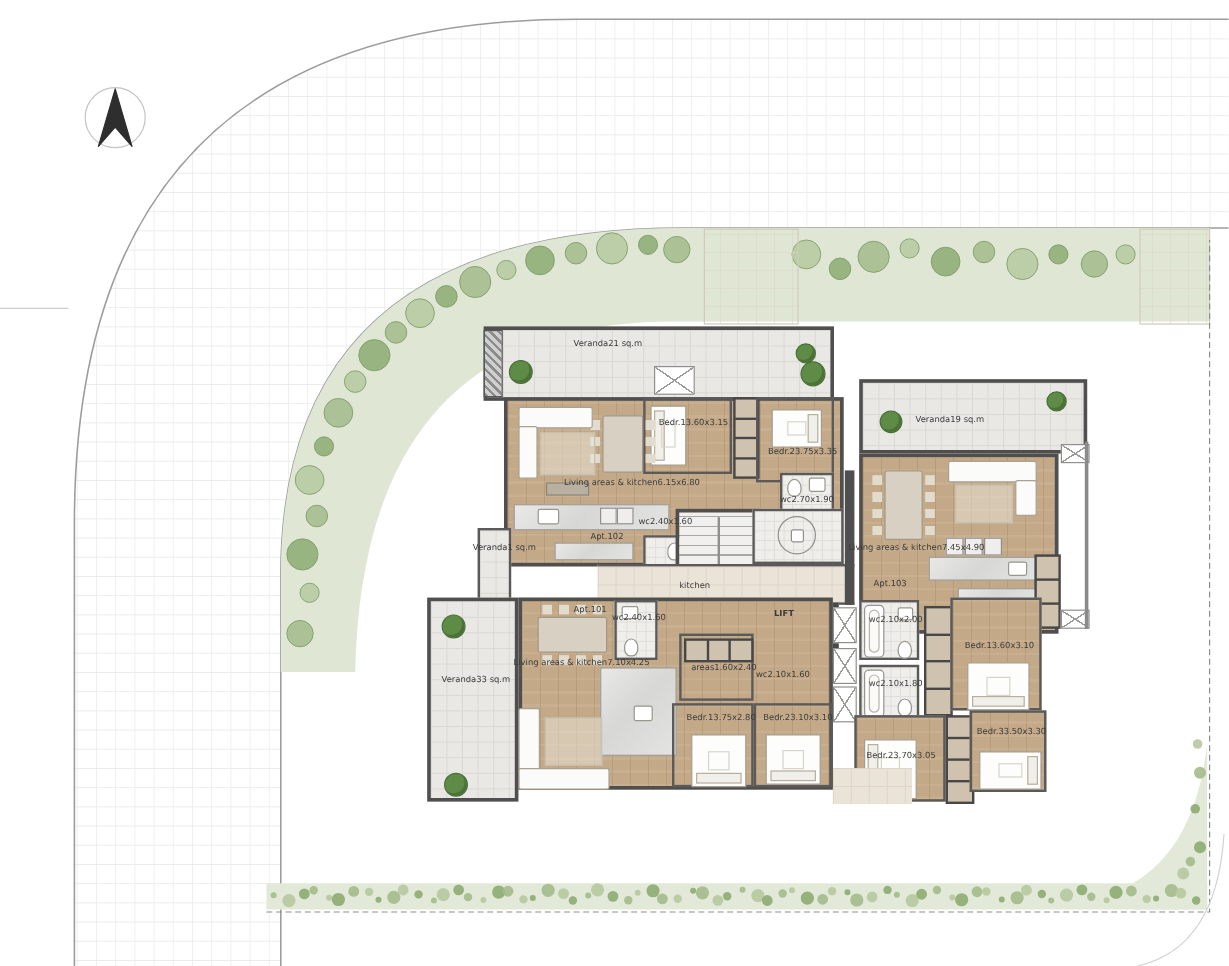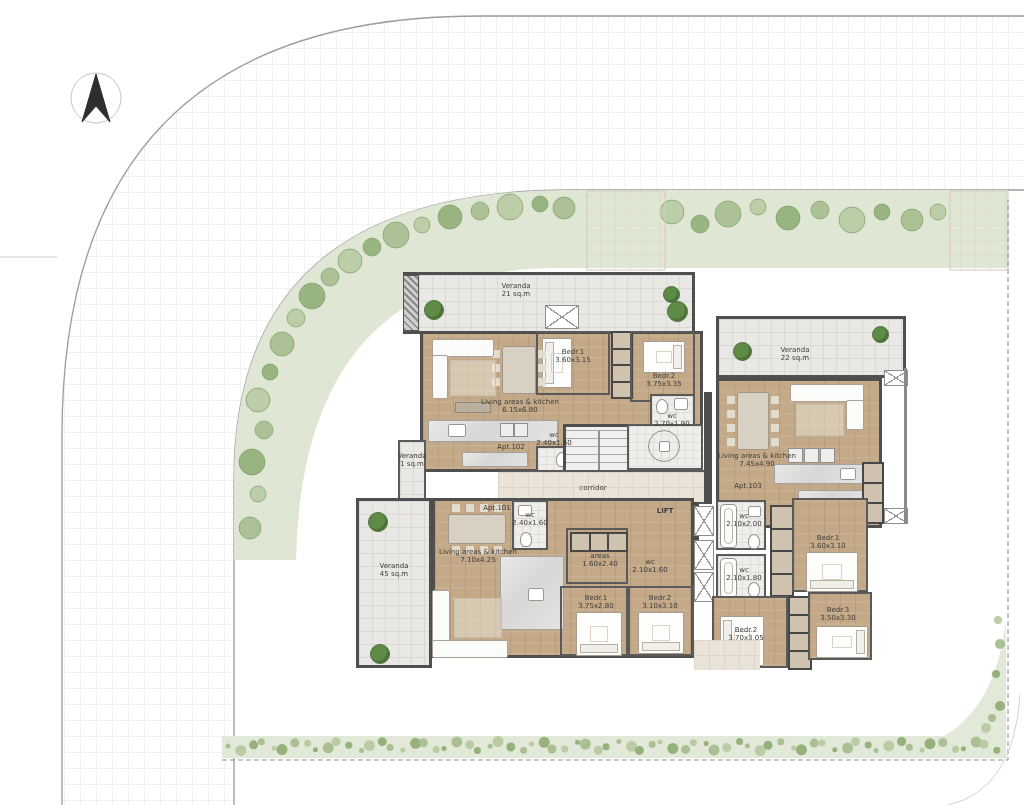--- a/index.html
+++ b/index.html
@@ -63,21 +63,21 @@
   .acc{position:absolute;border:1px solid #8f8f8d;border-radius:50%;}
   .acc::after{content:"";position:absolute;left:50%;top:50%;width:9px;height:9px;margin:-5px 0 0 -5px;
      border:1px solid #8f8f8d;border-radius:2px;background:#fff;}
   .storage{position:absolute;display:flex;gap:2px;padding:2px;background:#474747;}
   .storage.v{flex-direction:column;}
   .storage i{flex:1;background:#cfc3b0;display:block;}
   .vtree{position:absolute;border-radius:50%;background:#5e8b45;border:1px solid #49703a;
      box-shadow:inset -2px -2px 0 rgba(0,0,0,.18);}
   
   .lbl{position:absolute;font-size:7px;line-height:1.2;color:#3b3b3b;text-align:center;
-       display:flex;flex-direction:column;align-items:center;white-space:nowrap;z-index:5;}
+       display:flex;align-items:center;white-space:nowrap;z-index:5;}
   .lbl span{display:block;}
   .corrid{position:absolute;border-top:2px solid #5a5a5a;border-bottom:2px solid #5a5a5a;}
 </style>
 </head>
 <body>
 
 <div id="canvas">
 
   <svg id="siteSvg" width="1024" height="805" viewBox="0 0 1024 805">
     <defs>
@@ -286,21 +286,21 @@
   </div>
   <div class="lbl" style="left:492px;top:443px;width:38px">
     <span>Apt.102</span>
   </div>
 
   <div class="stairs" style="left:563px;top:424px;width:64px;height:68px"></div>
   <div class="abs bath b2" style="left:627px;top:424px;width:76px;height:46px"></div>
   <div class="acc" style="left:648px;top:430px;width:30px;height:30px"></div>
   <div class="abs walk corrid" style="left:498px;top:470px;width:214px;height:34px"></div>
   <div class="lbl" style="left:566px;top:484px;width:54px">
-    <span>corridor</span>
+    <span>kitchen</span>
   </div>
   <div class="cross" style="left:563px;top:504px;width:36px;height:50px"></div>
   <div class="cross" style="left:601px;top:504px;width:38px;height:50px"></div>
   <div class="lift" style="left:641px;top:502px;width:48px;height:48px">
     <div class="cross" style="left:0;top:0;right:0;bottom:0;border:none"></div>
   </div>
   <div class="lbl" style="left:645px;top:507px;width:40px;font-weight:bold">
     <span>LIFT</span>
   </div>
   <div class="abs bath b2" style="left:628px;top:550px;width:42px;height:44px"></div>
@@ -313,21 +313,21 @@
   <div class="abs wallfill" style="left:704px;top:392px;width:8px;height:112px"></div>
   <div class="cross" style="left:694px;top:506px;width:18px;height:28px"></div>
   <div class="cross" style="left:694px;top:540px;width:18px;height:28px"></div>
   <div class="cross" style="left:694px;top:572px;width:18px;height:28px"></div>
 
   <div class="abs tile b3" style="left:716px;top:316px;width:190px;height:62px"></div>
   <div class="vtree" style="left:733px;top:342px;width:17px;height:17px"></div>
   <div class="vtree" style="left:872px;top:326px;width:15px;height:15px"></div>
   <div class="lbl" style="left:763px;top:346px;width:64px">
     <span>Veranda</span>
-    <span>22 sq.m</span>
+    <span>19 sq.m</span>
   </div>
   <div class="abs wood b3" style="left:716px;top:378px;width:166px;height:150px"></div>
   <div class="tbl cv" style="left:737px;top:392px;width:30px;height:56px"></div>
   <div class="sofa" style="left:790px;top:384px;width:72px;height:16px"></div>
   <div class="sofa" style="left:846px;top:400px;width:16px;height:28px"></div>
   <div class="rug" style="left:796px;top:404px;width:46px;height:30px"></div>
   <div class="appl" style="left:788px;top:448px;width:13px;height:13px"></div>
   <div class="appl" style="left:804px;top:448px;width:13px;height:13px"></div>
   <div class="appl" style="left:820px;top:448px;width:13px;height:13px"></div>
   <div class="abs marble" style="left:774px;top:464px;width:92px;height:20px"></div>
@@ -394,21 +394,21 @@
     <span>3.50x3.30</span>
   </div>
   <div class="bed pr" style="left:816px;top:626px;width:50px;height:30px"></div>
   <div class="abs walk" style="left:694px;top:640px;width:66px;height:30px"></div>
 
   <div class="abs tile b3" style="left:356px;top:498px;width:76px;height:170px"></div>
   <div class="vtree" style="left:368px;top:512px;width:18px;height:18px"></div>
   <div class="vtree" style="left:370px;top:644px;width:18px;height:18px"></div>
   <div class="lbl" style="left:368px;top:562px;width:52px">
     <span>Veranda</span>
-    <span>45 sq.m</span>
+    <span>33 sq.m</span>
   </div>
   <div class="abs wood b3" style="left:432px;top:498px;width:262px;height:160px"></div>
   <div class="tbl ch" style="left:448px;top:514px;width:56px;height:28px"></div>
   <div class="abs bath b2" style="left:512px;top:500px;width:36px;height:50px"></div>
   <div class="wcU" style="left:520px;top:532px"></div>
   <div class="sink" style="left:518px;top:505px;width:12px;height:9px"></div>
   <div class="lbl" style="left:510px;top:511px;width:40px">
     <span>wc</span>
     <span>2.40x1.60</span>
   </div>

